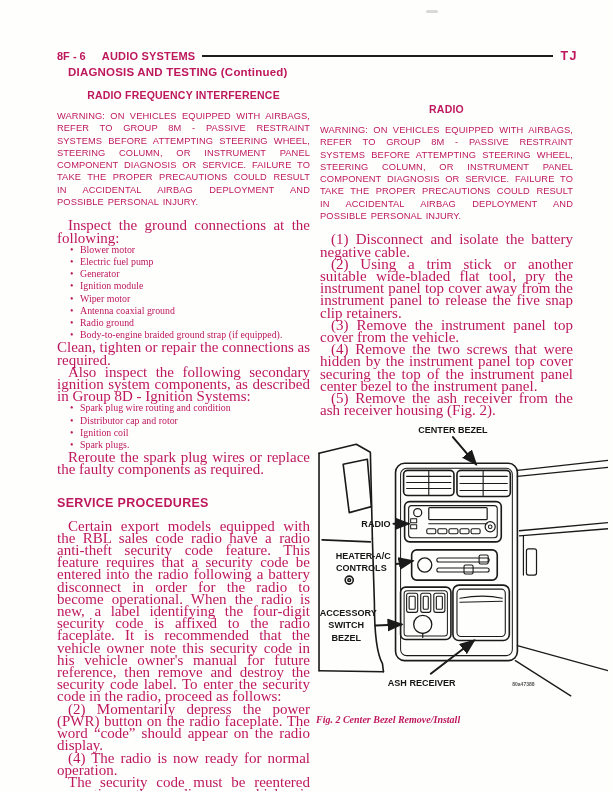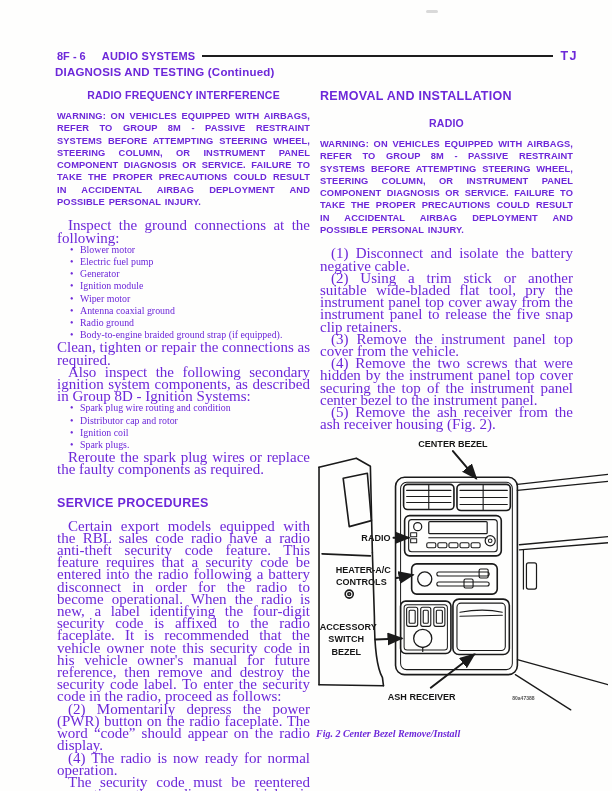--- a/index.html
+++ b/index.html
@@ -1,42 +1,42 @@
 <!DOCTYPE html>
 <html><head>
 <meta charset="utf-8">
 <style>
   html,body{margin:0;padding:0;background:#e8e8e8;}
   .page{
     position:relative;width:612px;height:791px;margin:0 auto;
-    background:#fefefd;color:#6d28d9;overflow:hidden;
+    background:#fefefd;color:#be185d;overflow:hidden;
     font-family:"Liberation Serif",serif;
   }
   .scan-smudge{position:absolute;left:426px;top:10px;width:12px;height:3px;
     background:#d9d9d9;border-radius:2px;}
   
   .header-row{position:absolute;top:49px;left:57px;width:521px;
     display:flex;align-items:center;
     font-family:"Liberation Sans",sans-serif;font-weight:700;}
   .hdr-page{font-size:11px;white-space:nowrap;}
   .hdr-title{font-size:11px;margin-left:16px;white-space:nowrap;letter-spacing:.2px;}
   .hdr-rule{flex:1;border-top:2px solid #1d1d1d;height:0;margin:0 7px;}
   .hdr-model{font-size:12.5px;letter-spacing:1.5px;}
-  .dt-heading{position:absolute;top:66px;left:55px;
+  .dt-heading{position:absolute;top:66px;left:68px;
     font-family:"Liberation Sans",sans-serif;font-weight:700;font-size:11.5px;letter-spacing:.2px;}
   
   .columns{position:absolute;top:89px;left:57px;width:516px;display:flex;gap:10px;}
   .col{width:253px;}
   .h-big{font-family:"Liberation Sans",sans-serif;font-weight:700;font-size:12.5px;
     letter-spacing:.3px;margin:20px 0 10px 0;}
   .h-big.first{margin-top:0;}
   .h-sub{font-family:"Liberation Sans",sans-serif;font-weight:700;font-size:10.5px;
     letter-spacing:.2px;margin:0 0 9px 0;text-align:center;}
   .h-sub.mid{margin-top:14px;}
-  .warning{font-family:"Liberation Sans",sans-serif;font-weight:700;font-size:9.3px;
+  .warning{font-family:"Liberation Sans",sans-serif;font-weight:400;font-size:9.3px;
     line-height:12.3px;text-align:justify;letter-spacing:.1px;word-spacing:1.2px;
     margin:0 0 11px 0;}
   .para{font-size:15px;line-height:12.2px;text-align:justify;text-indent:11px;margin:0;}
   ul.bullets{list-style:none;margin:0;padding:0;}
   ul.bullets li{font-size:9.9px;line-height:12.2px;padding-left:23px;position:relative;}
   ul.bullets li::before{content:"\2022";position:absolute;left:13px;top:0;}
   
   .figure-block{margin-top:6px;margin-left:-4px;width:292px;}
   .fig-caption{font-weight:700;font-style:italic;font-size:10px;text-align:left;
     margin-top:4px;}
@@ -83,21 +83,20 @@
       <p class="para">Reroute the spark plug wires or replace the faulty components as required.</p>
 
       <div class="h-big">SERVICE PROCEDURES</div>
       <p class="para">Certain export models equipped with the RBL sales code radio have a radio anti-theft security code feature. This feature requires that a security code be entered into the radio following a battery disconnect in order for the radio to become operational. When the radio is new, a label identifying the four-digit security code is affixed to the radio faceplate. It is recommended that the vehicle owner note this security code in his vehicle owner's manual for future reference, then remove and destroy the security code label. To enter the security code in the radio, proceed as follows:</p>
       <p class="para">(2) Momentarily depress the power (PWR) button on the radio faceplate. The word “code” should appear on the radio display.</p>
       <p class="para">(4) The radio is now ready for normal operation.</p>
       <p class="para">The security code must be reentered any time the radio or vehicle is disconnected from battery feed.</p>
     </div>
 
     <div class="col">
-      <div class="h-big first">REMOVAL AND INSTALLATION</div>
       <div class="h-sub mid">RADIO</div>
       <p class="warning">WARNING: ON VEHICLES EQUIPPED WITH AIRBAGS, REFER TO GROUP 8M - PASSIVE RESTRAINT SYSTEMS BEFORE ATTEMPTING STEERING WHEEL, STEERING COLUMN, OR INSTRUMENT PANEL COMPONENT DIAGNOSIS OR SERVICE. FAILURE TO TAKE THE PROPER PRECAUTIONS COULD RESULT IN ACCIDENTAL AIRBAG DEPLOYMENT AND POSSIBLE PERSONAL INJURY.</p>
       <p class="para">(1) Disconnect and isolate the battery negative cable.</p>
       <p class="para">(2) Using a trim stick or another suitable wide-bladed flat tool, pry the instrument panel top cover away from the instrument panel to release the five snap clip retainers.</p>
       <p class="para">(3) Remove the instrument panel top cover from the vehicle.</p>
       <p class="para">(4) Remove the two screws that were hidden by the instrument panel top cover securing the top of the instrument panel center bezel to the instrument panel.</p>
       <p class="para">(5) Remove the ash receiver from the ash receiver housing (Fig. 2).</p>
 
       <div class="figure-block">
         <svg viewBox="0 0 290 282" width="292" height="284">

